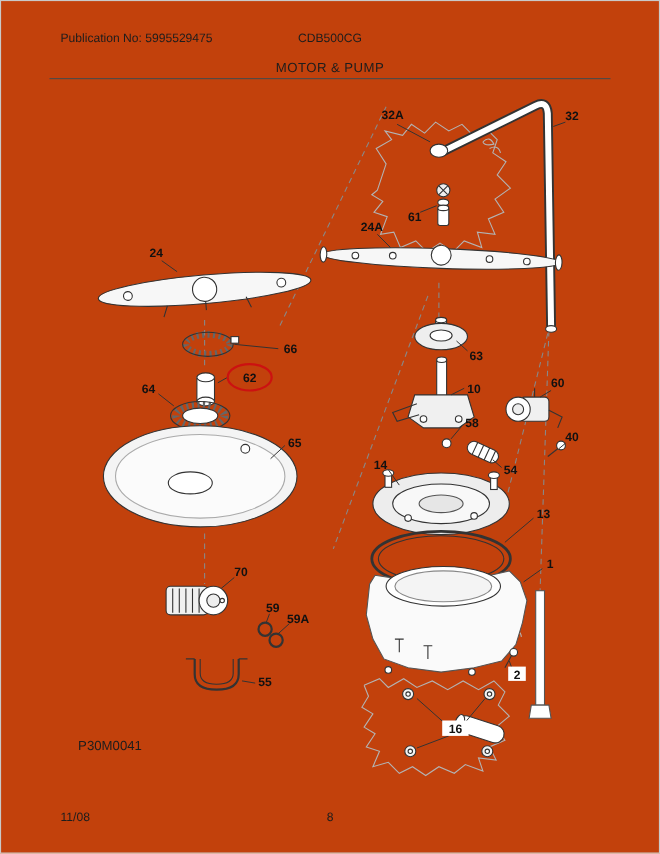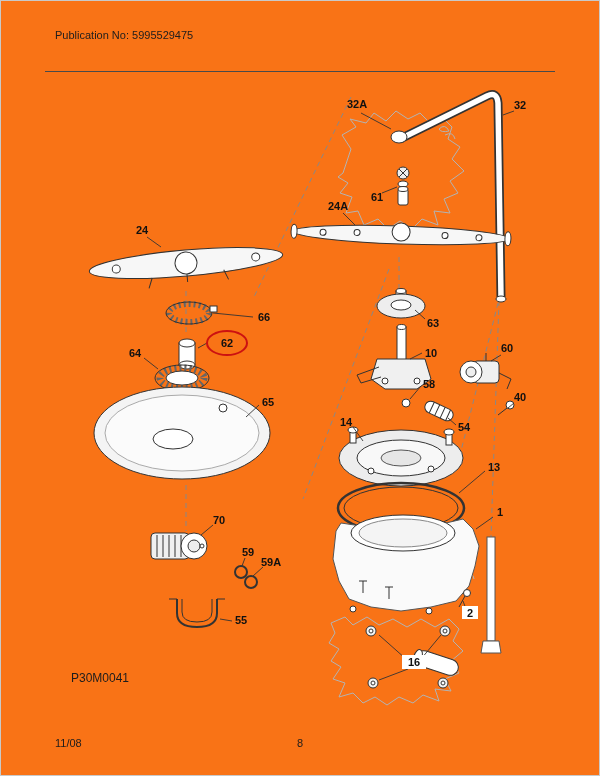--- a/index.html
+++ b/index.html
@@ -1,17 +1,17 @@
 <!DOCTYPE html>
 <html><head>
 <meta charset="utf-8">
 <style>
   html,body{margin:0;padding:0;background:#ffffff;}
   .page{
-    position:relative;width:600px;height:776px;background:#f97316;
+    position:relative;width:600px;height:776px;background:#c2410c;
     border:1px solid #c9c9c9;box-sizing:border-box;overflow:hidden;
     font-family:"Liberation Sans", sans-serif;color:#1d1d1d;
   }
   .hdr-pub{position:absolute;left:54px;top:28px;font-size:11px;}
   .hdr-model{position:absolute;left:0;right:0;top:28px;text-align:center;font-size:11px;}
   .hdr-title{position:absolute;left:0;right:0;top:53px;text-align:center;font-size:12px;letter-spacing:.4px;}
   .hdr-rule{position:absolute;left:44px;right:44px;top:70px;border-top:1.6px solid #4a4a4a;}
   .diagram-code{position:absolute;left:70px;top:670px;font-size:12px;font-weight:normal;}
   .ftr-date{position:absolute;left:54px;top:736px;font-size:11px;}
   .ftr-page{position:absolute;left:0;right:0;top:736px;text-align:center;font-size:11px;}
@@ -21,20 +21,22 @@
   .sketch{stroke:#b3b3b3;fill:none;stroke-width:1;}
   .dash{stroke:#888;fill:none;stroke-width:1;stroke-dasharray:5,4;}
   .lead{stroke:#333;stroke-width:.9;}
 </style>
 </head>
 <body>
 
 <div class="page">
 
   <div class="hdr-pub">Publication No: 5995529475</div>
+  <div class="hdr-model">CDB500CG</div>
+  <div class="hdr-title">MOTOR &amp; PUMP</div>
   <div class="hdr-rule"></div>
 
   <svg width="600" height="776" viewBox="0 0 600 776">
 
     <g>
       <polyline class="sketch" points="342,172 350,148 341,134 355,126 349,118 365,122 373,112 385,120 395,110 407,118 419,112 429,122 441,116 451,126 447,138 459,146 451,158 463,170 449,180 457,192 443,198 449,212 433,210 437,224 421,218 411,228 399,220 387,228 377,218 363,224 357,210 345,212 351,196 339,192 347,182 337,176 342,172"></polyline>
       <polyline class="sketch" points="330,622 344,616 352,624 366,616 378,624 392,618 406,626 420,618 434,626 448,618 458,628 452,640 462,650 450,660 458,672 444,678 450,690 434,688 438,700 422,694 412,702 398,696 386,704 374,696 362,702 352,692 338,696 344,682 332,678 340,666 330,660 338,648 328,642 334,632 330,622"></polyline>
       <path class="sketch" d="M438,128 q6,-6 10,2 q-8,2 -10,-2 M444,134 q8,-4 10,4"></path>
       <path class="sketch" d="M458,566 q6,-6 10,2 q-8,4 -10,-2 M464,574 q8,-4 9,4"></path>
     </g>

